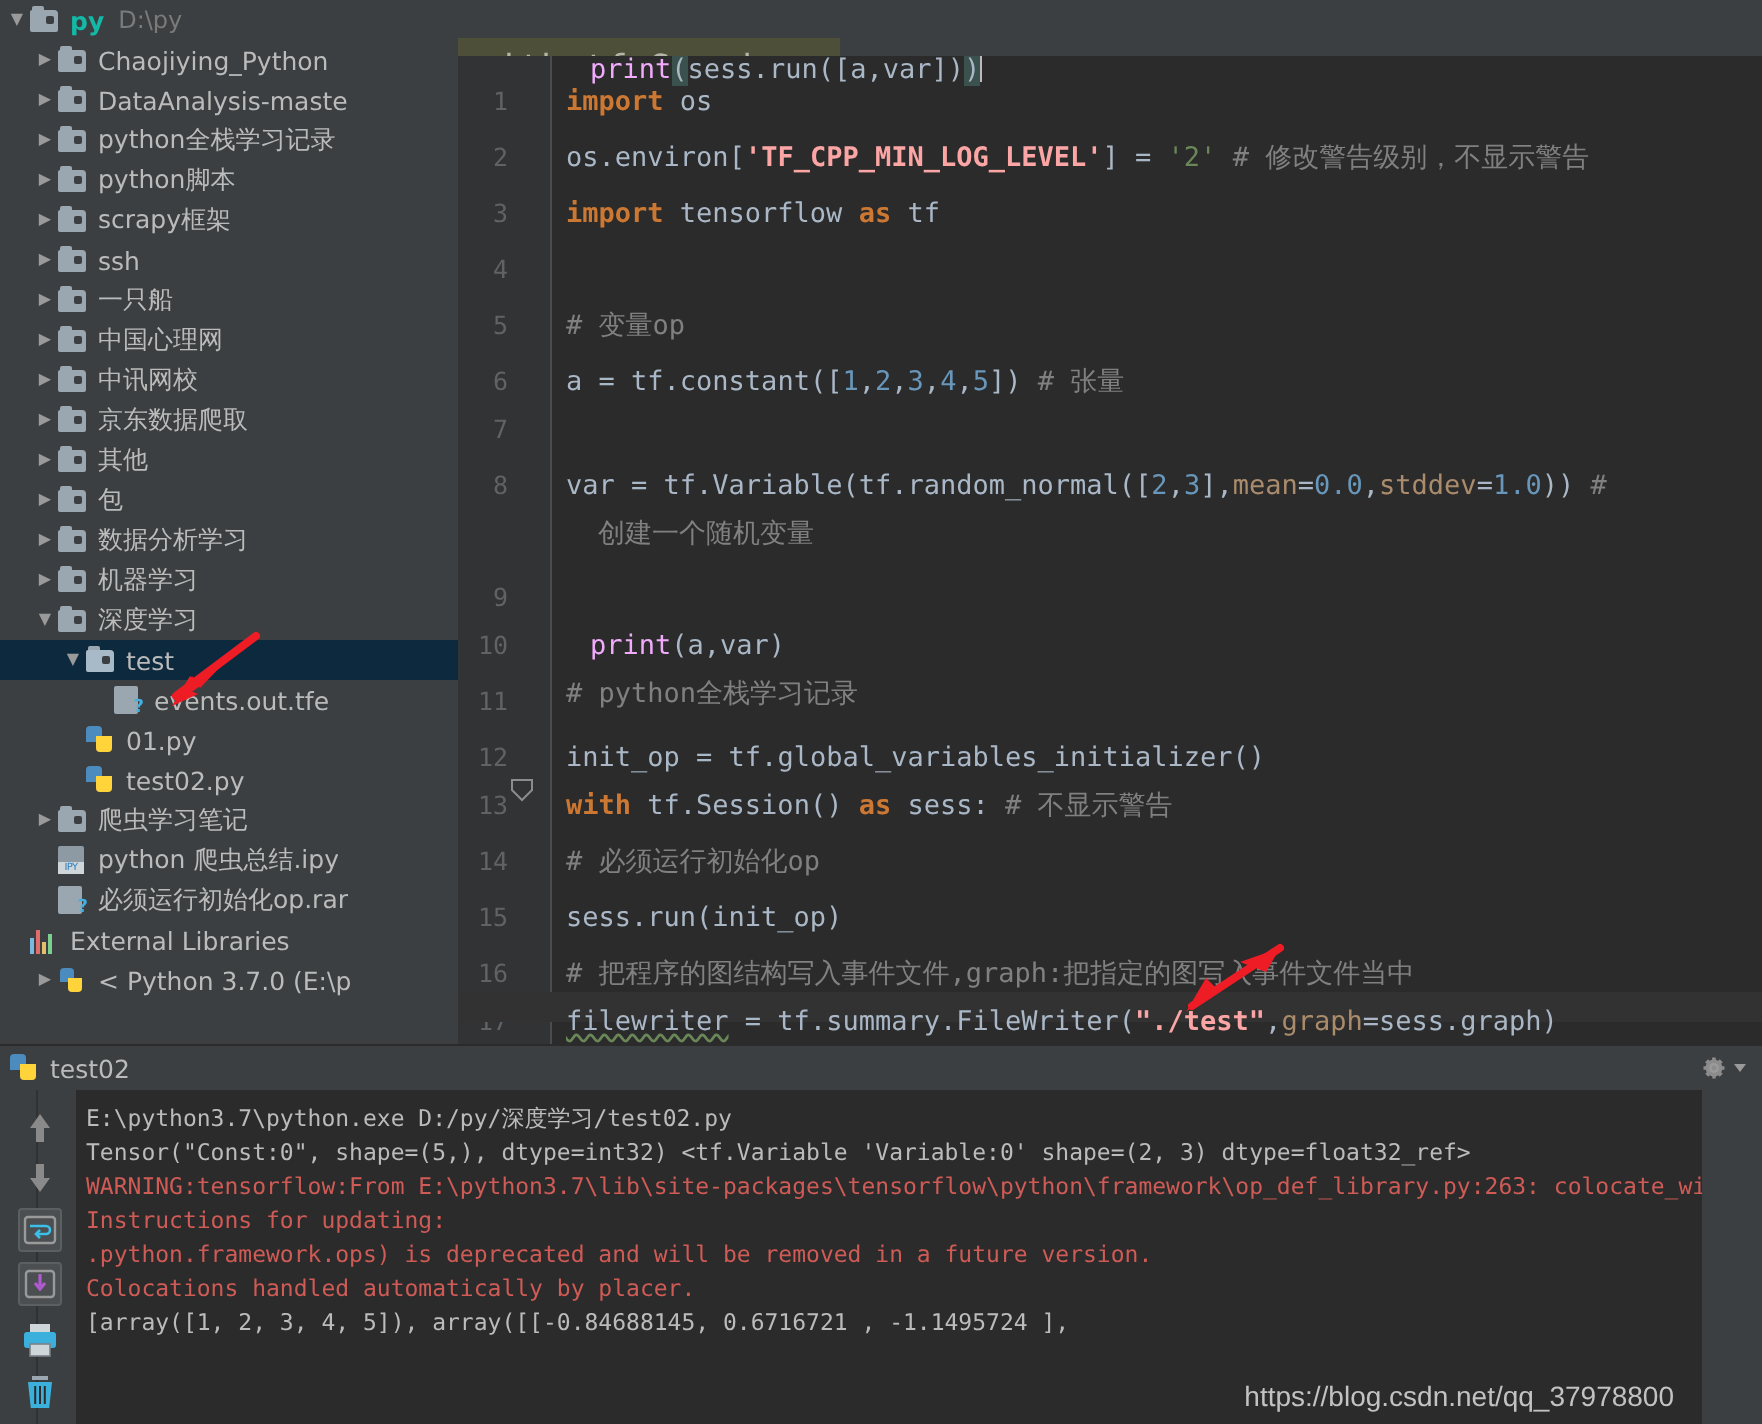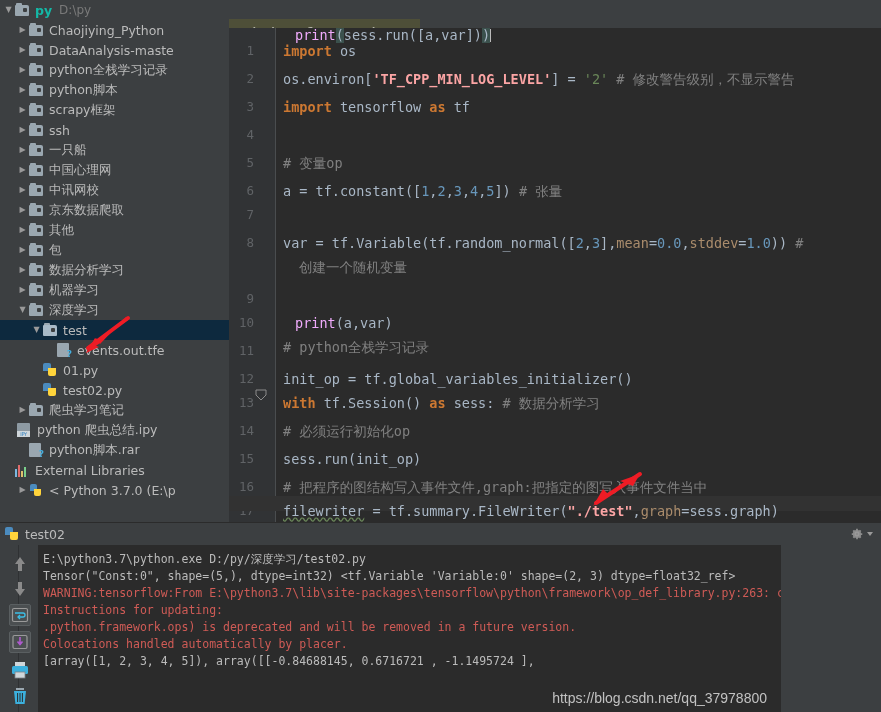--- a/index.html
+++ b/index.html
@@ -177,21 +177,21 @@
   }
   .run-tab { display:flex; align-items:center; padding-left:5px;
     font-size:12.5px; color:#bbbbbb; }
   .gear-box { position:absolute; right:8px; top:4px; display:flex;
     align-items:center; gap:3px; }
   .gear { width:14px; height:14px; }
   .caret-dn { width:0;height:0; border-left:3.5px solid transparent;
     border-right:3.5px solid transparent; border-top:4px solid #9a9a9a; }
 
   .run-panel {
-    position:absolute; left:0; top:545px; width:781px; height:167px;
+    position:absolute; left:0; top:545px; width:851px; height:167px;
     background:#2b2b2b;
   }
   .run-toolbar {
     position:absolute; left:0; top:0; width:38px; height:167px;
     background:#3c3f41;
   }
   .run-toolbar-sep { position:absolute; left:18px; top:0; width:1px;
     height:167px; background:#2f3133; }
   .tb-btn { position:absolute; left:9px; width:22px; height:22px; }
   .tb-btn.framed { background:#4b4f51; border:1px solid #5a5f61;
@@ -370,33 +370,33 @@
         </span>
         <span class="lbl">test02.py</span>
       </div>
       <div class="tree-row" style="padding-left: 16px;">
         <span class="arrow">▶</span>
         <span class="ico">
           <span class="folder"></span>
         </span>
         <span class="lbl">爬虫学习笔记</span>
       </div>
-      <div class="tree-row" style="padding-left: 4px;">
+      <div class="tree-row" style="padding-left: 16px;">
         <span class="arrow none"></span>
         <span class="ico">
           <span class="ipy"></span>
         </span>
         <span class="lbl">python 爬虫总结.ipy</span>
       </div>
       <div class="tree-row" style="padding-left: 16px;">
         <span class="arrow none"></span>
         <span class="ico">
           <span class="ufile"></span>
         </span>
-        <span class="lbl">python脚本.rar</span>
+        <span class="lbl">必须运行初始化op.rar</span>
       </div>
       <div class="tree-row" style="padding-left: 2px;">
         <span class="arrow none"></span>
         <span class="ico">
           <span class="libs">
             <i></i>
             <i></i>
             <i></i>
             <i></i>
           </span>
@@ -453,21 +453,21 @@
           <div class="cline" style="top: 16px;"><span class="kw">import</span><span class="defv"> os</span></div>
           <div class="cline" style="top: 44px;"><span class="defv">os</span><span class="defv">.</span><span class="defv">environ</span><span class="defv">[</span><span class="cyan">'TF_CPP_MIN_LOG_LEVEL'</span><span class="defv">]</span><span class="defv"> = </span><span class="str">'2'</span><span class="cmt">  # 修改警告级别，不显示警告</span></div>
           <div class="cline" style="top: 72px;"><span class="kw">import</span><span class="defv"> tensorflow </span><span class="kw">as</span><span class="defv"> tf</span></div>
           <div class="cline" style="top: 128px;"><span class="cmt"># 变量op</span></div>
           <div class="cline" style="top: 156px;"><span class="defv">a = tf</span><span class="defv">.</span><span class="defv">constant</span><span class="defv">([</span><span class="num">1</span><span class="defv">,</span><span class="num">2</span><span class="defv">,</span><span class="num">3</span><span class="defv">,</span><span class="num">4</span><span class="defv">,</span><span class="num">5</span><span class="defv">])</span><span class="cmt"> # 张量</span></div>
           <div class="cline" style="top: 208px;"><span class="defv">var = tf</span><span class="defv">.</span><span class="defv">Variable</span><span class="defv">(tf</span><span class="defv">.</span><span class="defv">random_normal</span><span class="defv">([</span><span class="num">2</span><span class="defv">,</span><span class="num">3</span><span class="defv">],</span><span class="kwarg">mean</span><span class="defv">=</span><span class="num">0.0</span><span class="defv">,</span><span class="kwarg">stddev</span><span class="defv">=</span><span class="num">1.0</span><span class="defv">))</span><span class="cmt"> #</span></div>
           <div class="cline" style="top: 232px; left: 23px;"><span class="cmt">创建一个随机变量</span></div>
           <div class="cline" style="top: 288px;"><span class="pyfnc">print</span><span class="defv">(a</span><span class="defv">,</span><span class="defv">var)</span></div>
           <div class="cline" style="top: 312px;"><span class="cmt"># python全栈学习记录</span></div>
           <div class="cline" style="top: 344px;"><span class="defv">init_op = tf</span><span class="defv">.</span><span class="defv">global_variables_initializer()</span></div>
-          <div class="cline" style="top: 368px;"><span class="kw">with</span><span class="defv"> tf</span><span class="defv">.</span><span class="defv">Session() </span><span class="kw">as</span><span class="defv"> sess: </span><span class="cmt"># 数据分析学习</span></div>
+          <div class="cline" style="top: 368px;"><span class="kw">with</span><span class="defv"> tf</span><span class="defv">.</span><span class="defv">Session() </span><span class="kw">as</span><span class="defv"> sess: </span><span class="cmt"># 不显示警告</span></div>
           <div class="cline" style="top: 396px;"><span class="cmt">    # 必须运行初始化op</span></div>
           <div class="cline" style="top: 424px;"><span class="defv">    sess</span><span class="defv">.</span><span class="defv">run(init_op)</span></div>
           <div class="cline" style="top: 452px;"><span class="cmt">    # 把程序的图结构写入事件文件,graph:把指定的图写入事件文件当中</span></div>
           <div class="cline" style="top: 476px;"><span class="defv err-underline">    filewriter</span><span class="defv"> = tf</span><span class="defv">.</span><span class="defv">summary</span><span class="defv">.</span><span class="defv">FileWriter(</span><span class="cyan">"./test"</span><span class="defv">,</span><span class="kwarg">graph</span><span class="defv">=sess</span><span class="defv">.</span><span class="defv">graph)</span></div>
           <div class="cline"><span class="pyfnc">    print</span><span class="brace-hl">(</span><span class="defv">sess</span><span class="defv">.</span><span class="defv">run([a</span><span class="defv">,</span><span class="defv">var])</span><span class="brace-hl">)</span><span class="caret"></span></div>
         </div>
     </div>
   </div>
 
   <div class="run-header">

